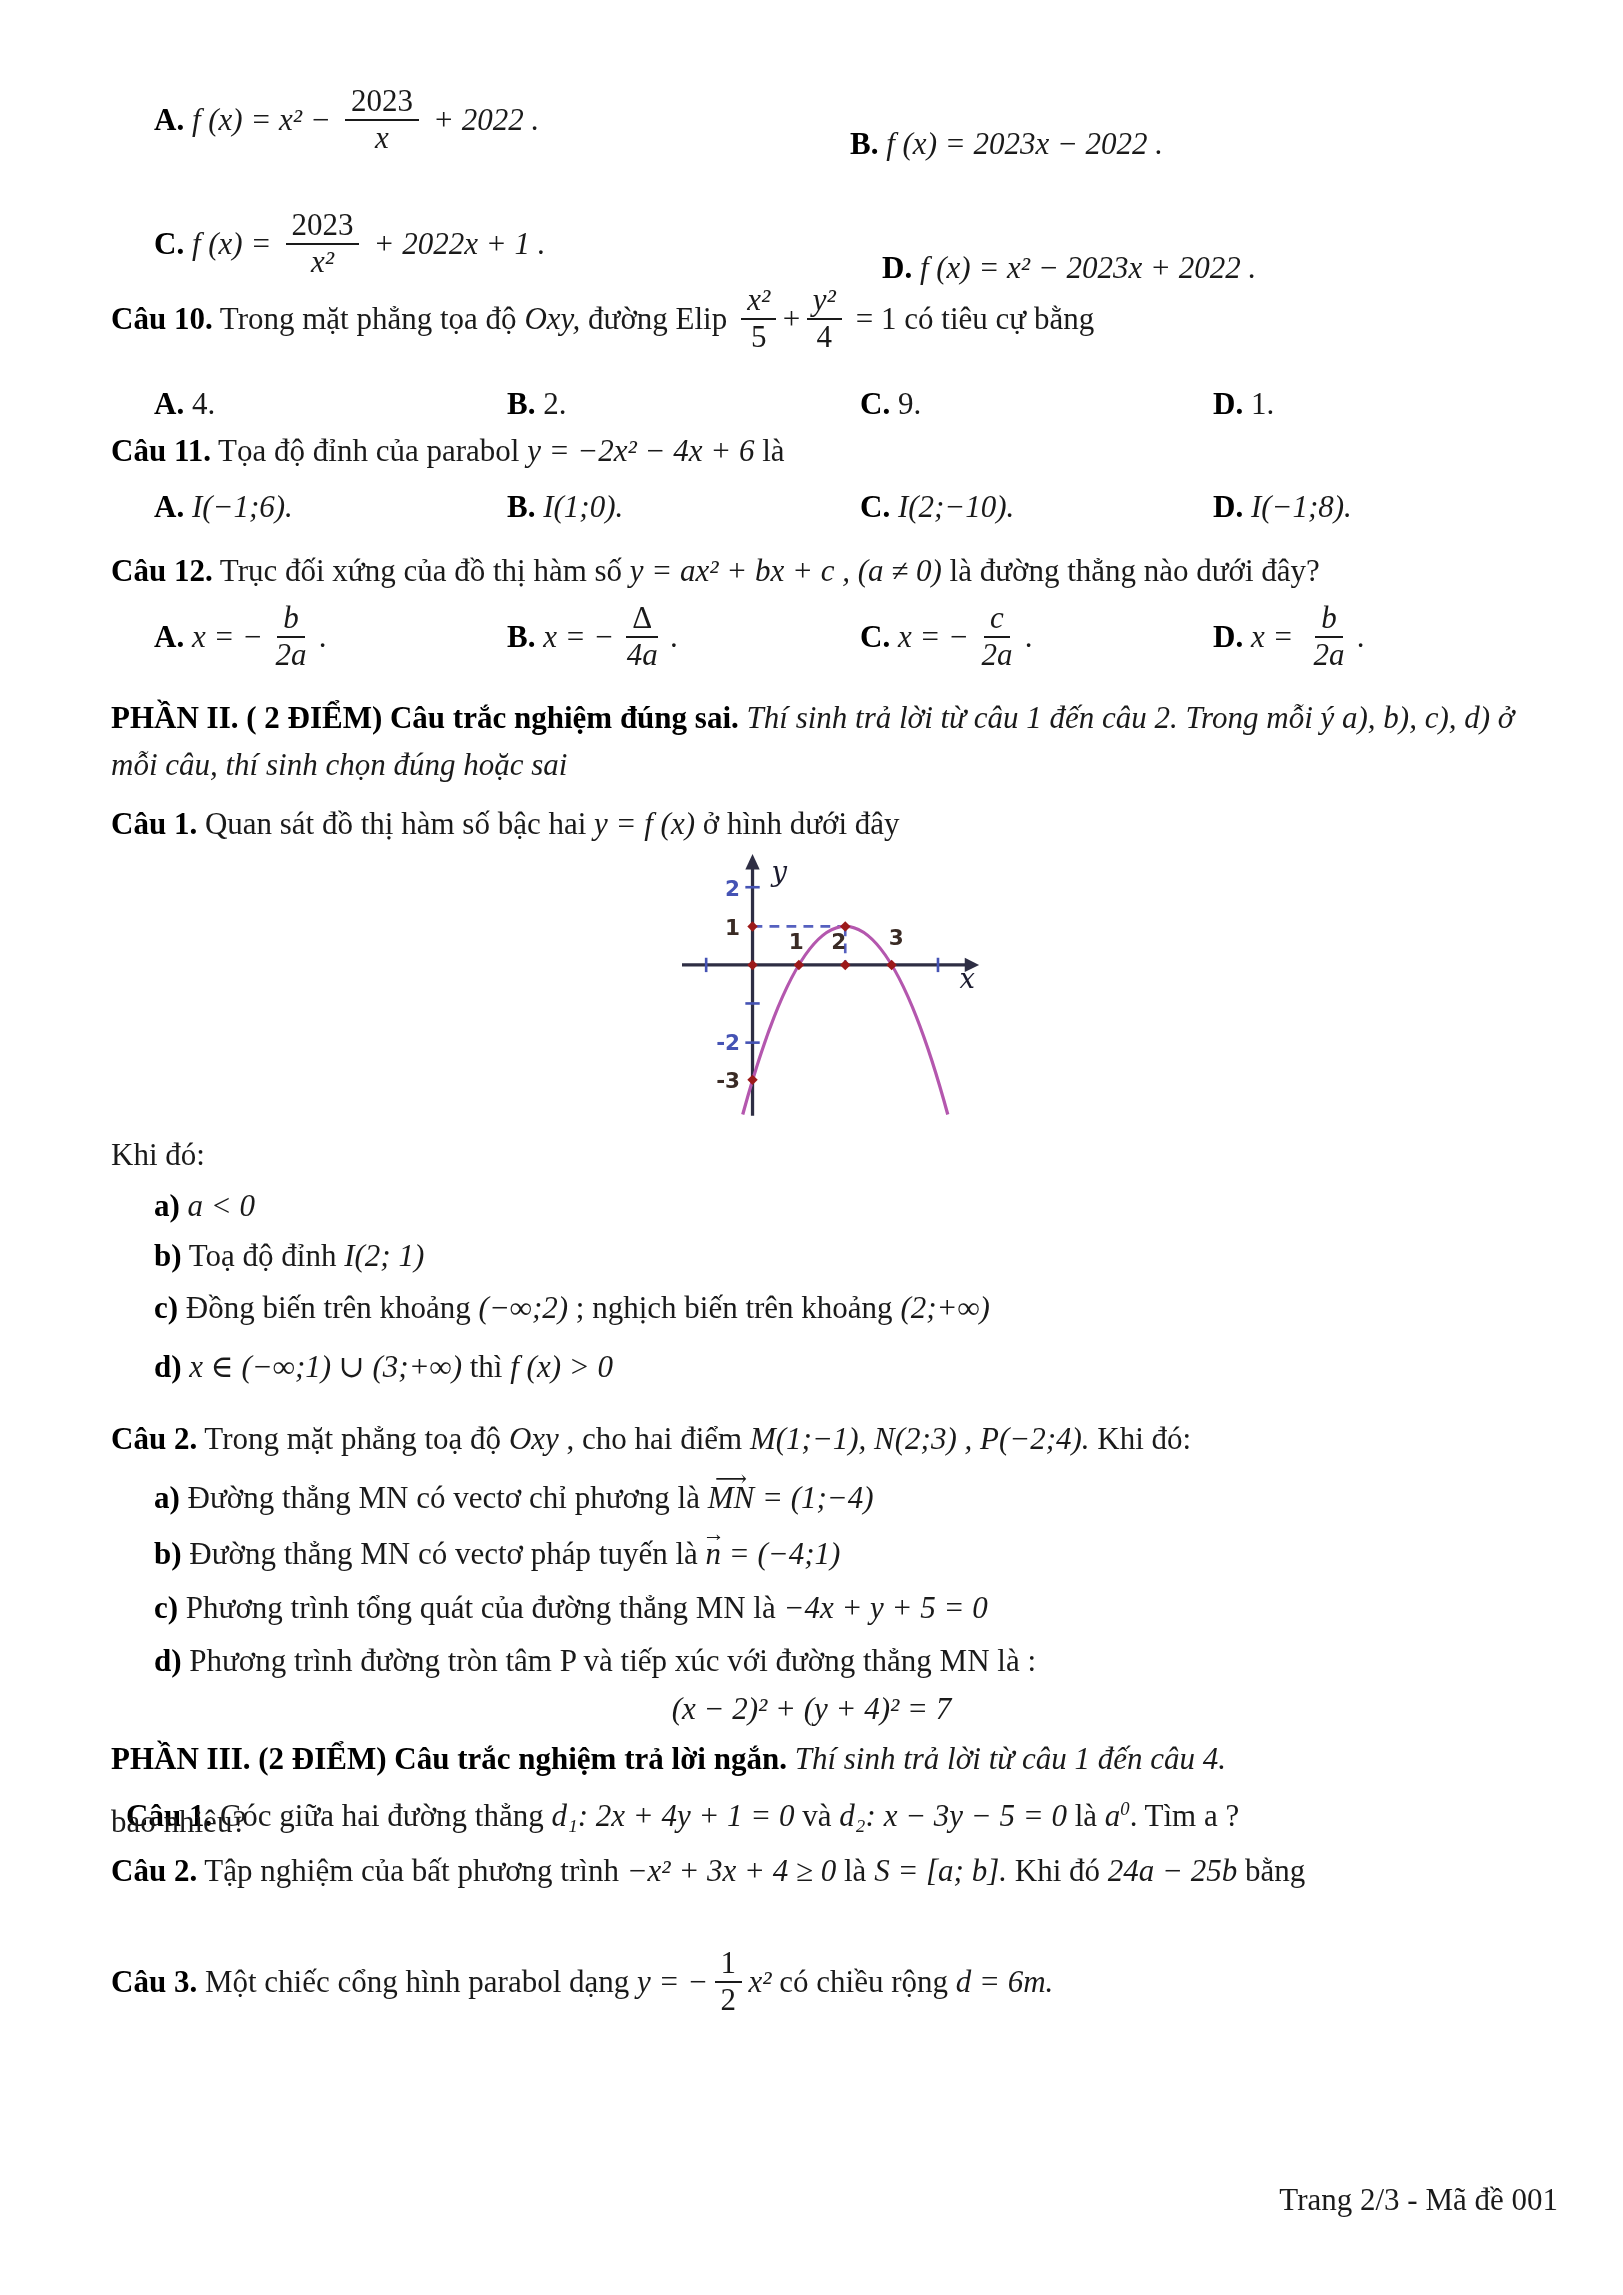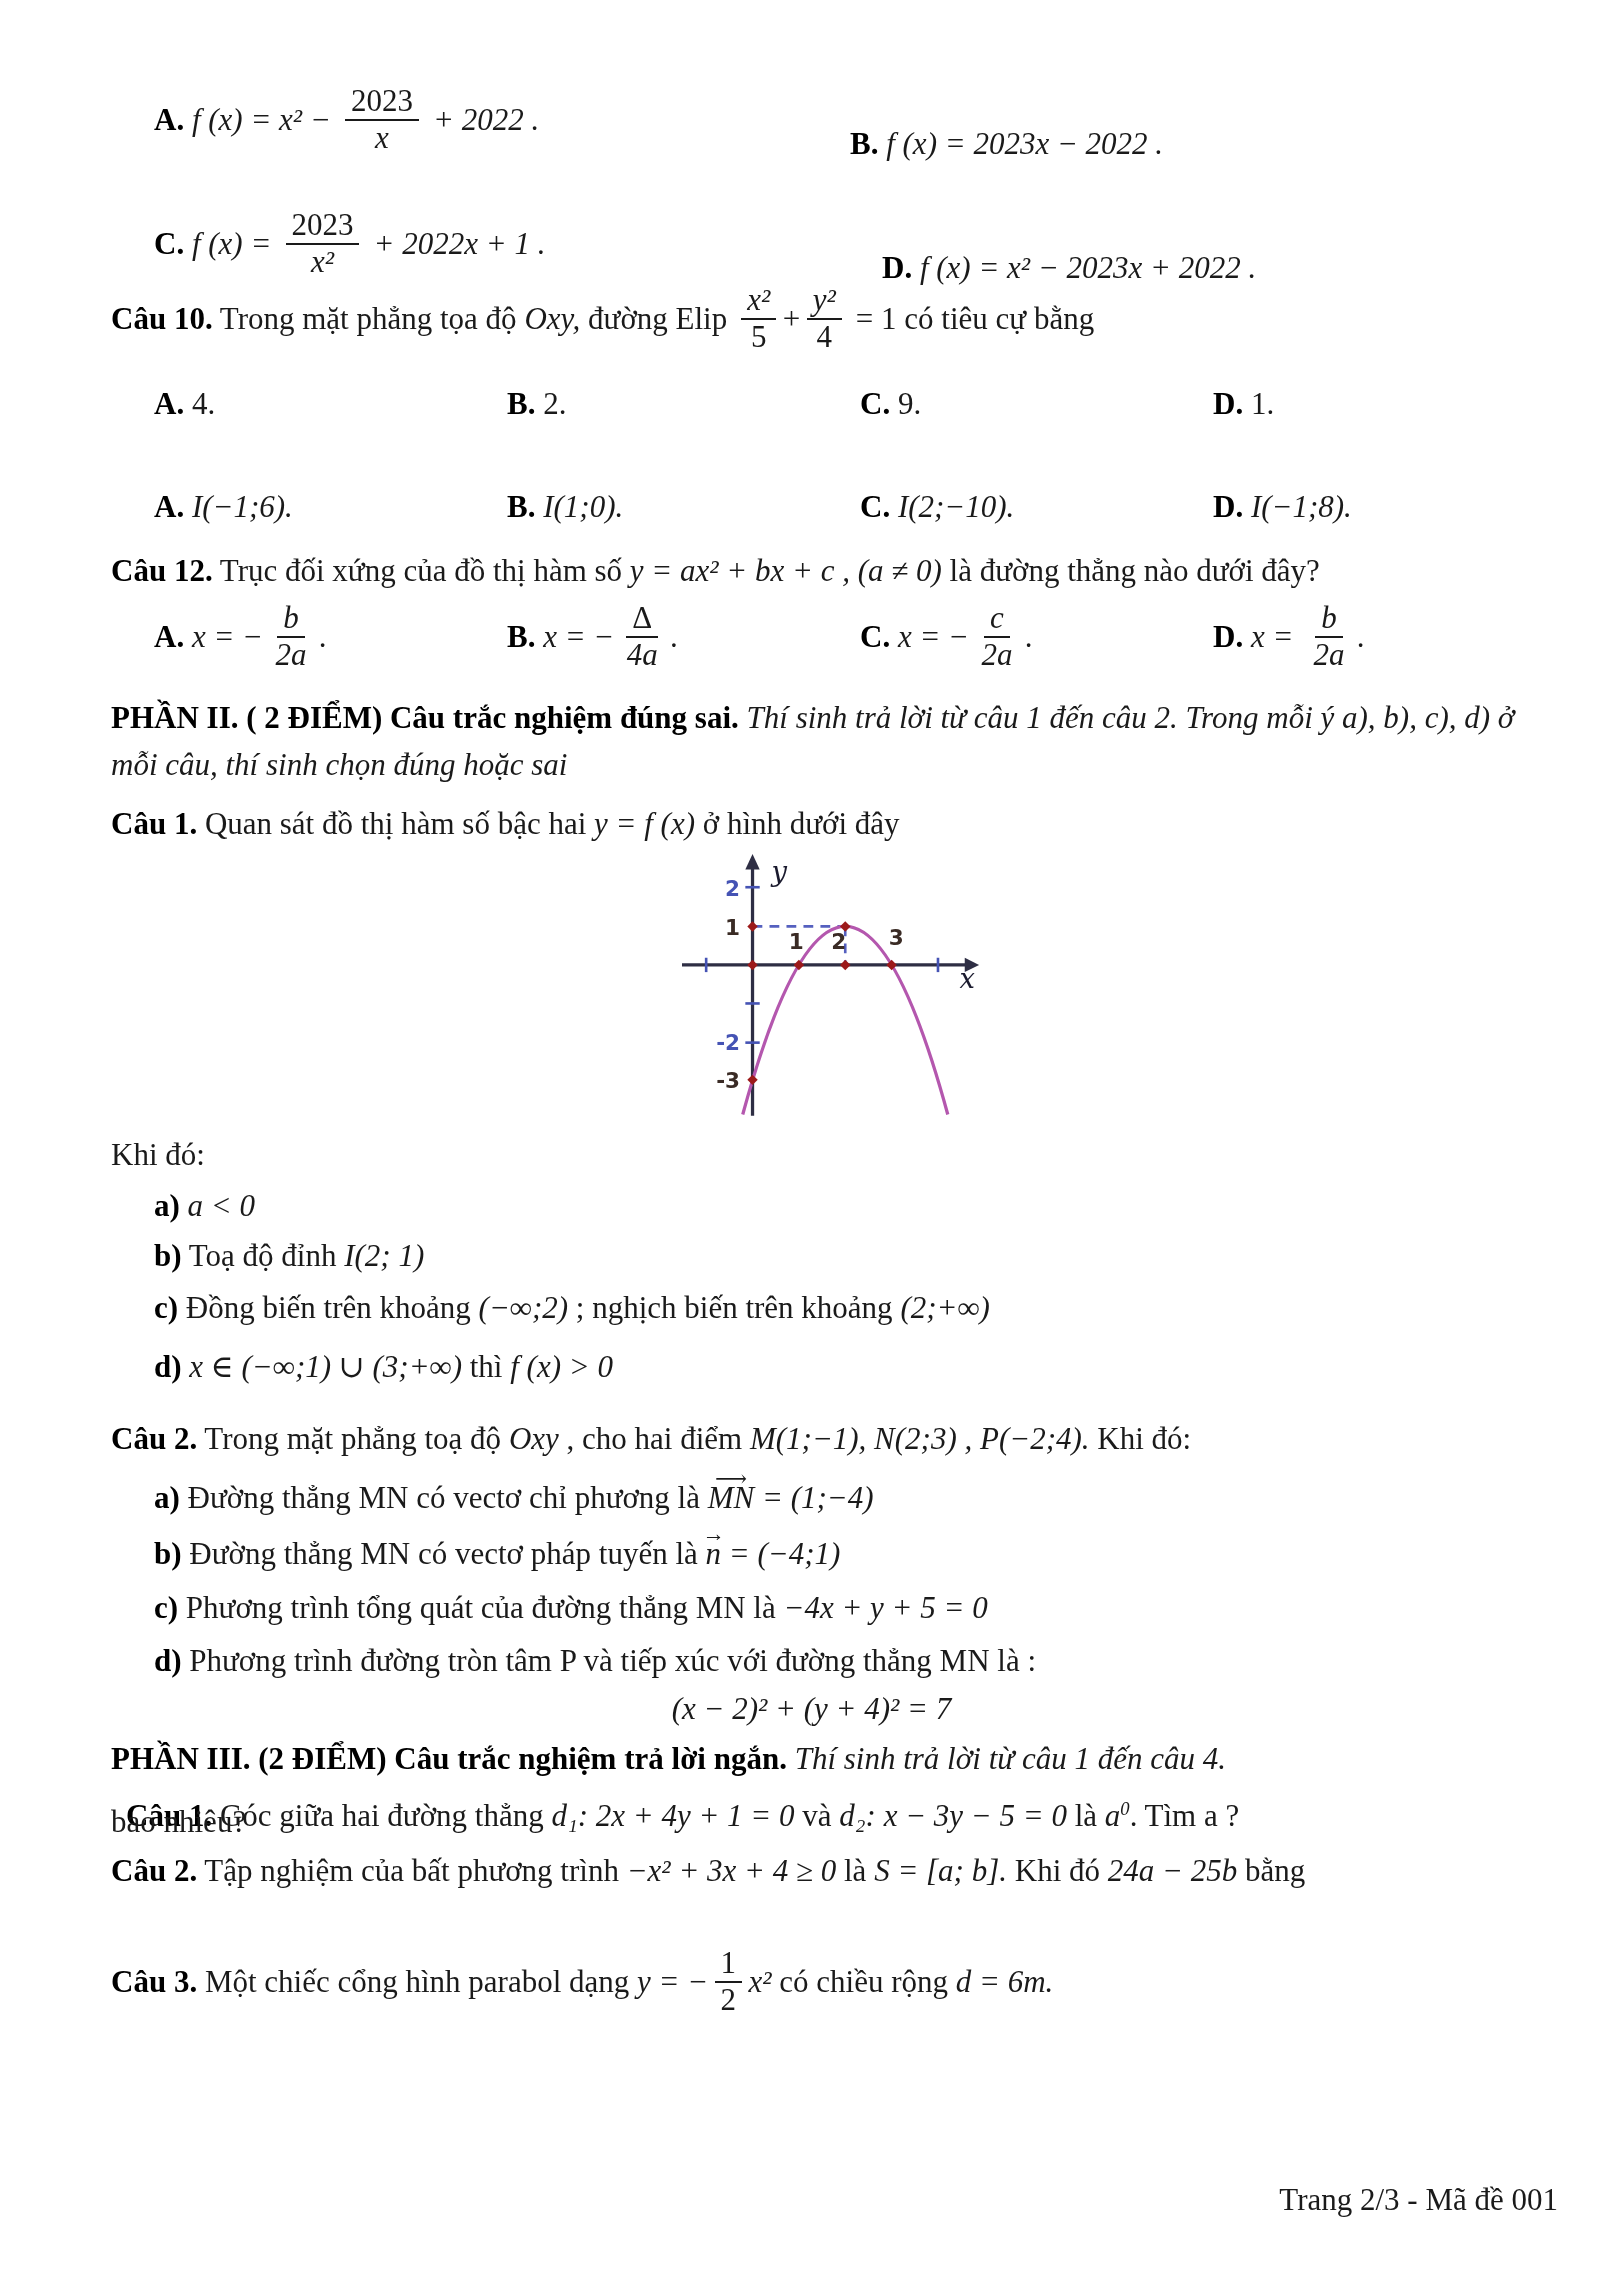--- a/index.html
+++ b/index.html
@@ -51,20 +51,23 @@
   <div class="abs mline" style="left:111px; top:283px;">
     <span class="b">Câu 10.</span><span> Trong mặt phẳng tọa độ </span><span class="m">Oxy,</span><span> đường Elip </span><span class="frac"><span class="num m">x²</span><span class="den">5</span></span><span>+</span><span class="frac"><span class="num m">y²</span><span class="den">4</span></span><span> = 1 </span><span>có tiêu cự bằng</span>
   </div>
   <div class="optrow" style="top:386px;">
     <span class="opt c1"><span class="b">A.</span><span> 4.</span></span>
     <span class="opt c2"><span class="b">B.</span><span> 2.</span></span>
     <span class="opt c3"><span class="b">C.</span><span> 9.</span></span>
     <span class="opt c4"><span class="b">D.</span><span> 1.</span></span>
   </div>
 
+  <div class="abs nowrap" style="left:111px; top:433px;">
+    <span class="b">Câu 11.</span><span> Tọa độ đỉnh của parabol </span><span class="m">y = −2x² − 4x + 6</span><span> là</span>
+  </div>
   <div class="optrow" style="top:489px;">
     <span class="opt c1"><span class="b">A.</span><span class="m"> I(−1;6).</span></span>
     <span class="opt c2"><span class="b">B.</span><span class="m"> I(1;0).</span></span>
     <span class="opt c3"><span class="b">C.</span><span class="m"> I(2;−10).</span></span>
     <span class="opt c4"><span class="b">D.</span><span class="m"> I(−1;8).</span></span>
   </div>
 
   <div class="abs nowrap" style="left:111px; top:553px;">
     <span class="b">Câu 12.</span><span> Trục đối xứng của đồ thị hàm số </span><span class="m">y = ax² + bx + c , (a ≠ 0)</span><span> là đường thẳng nào dưới đây?</span>
   </div>

